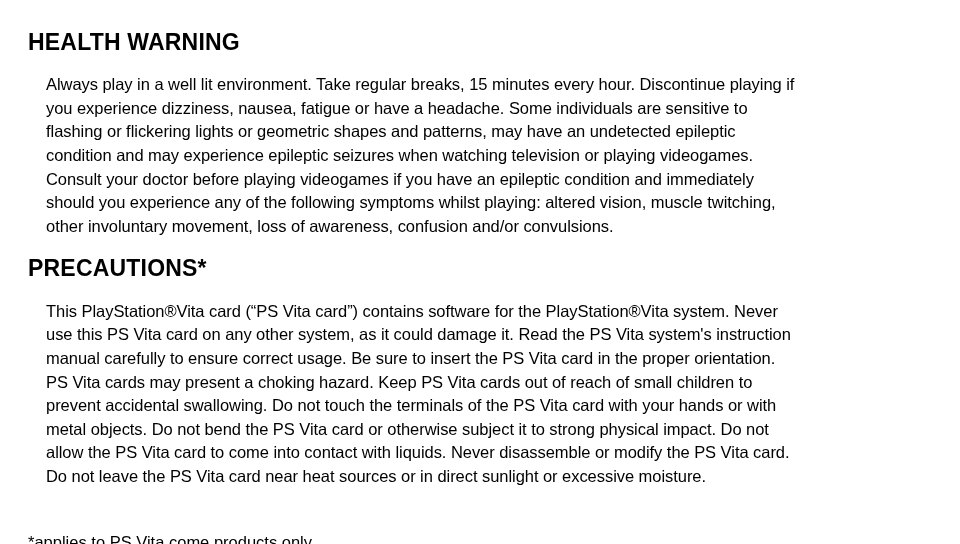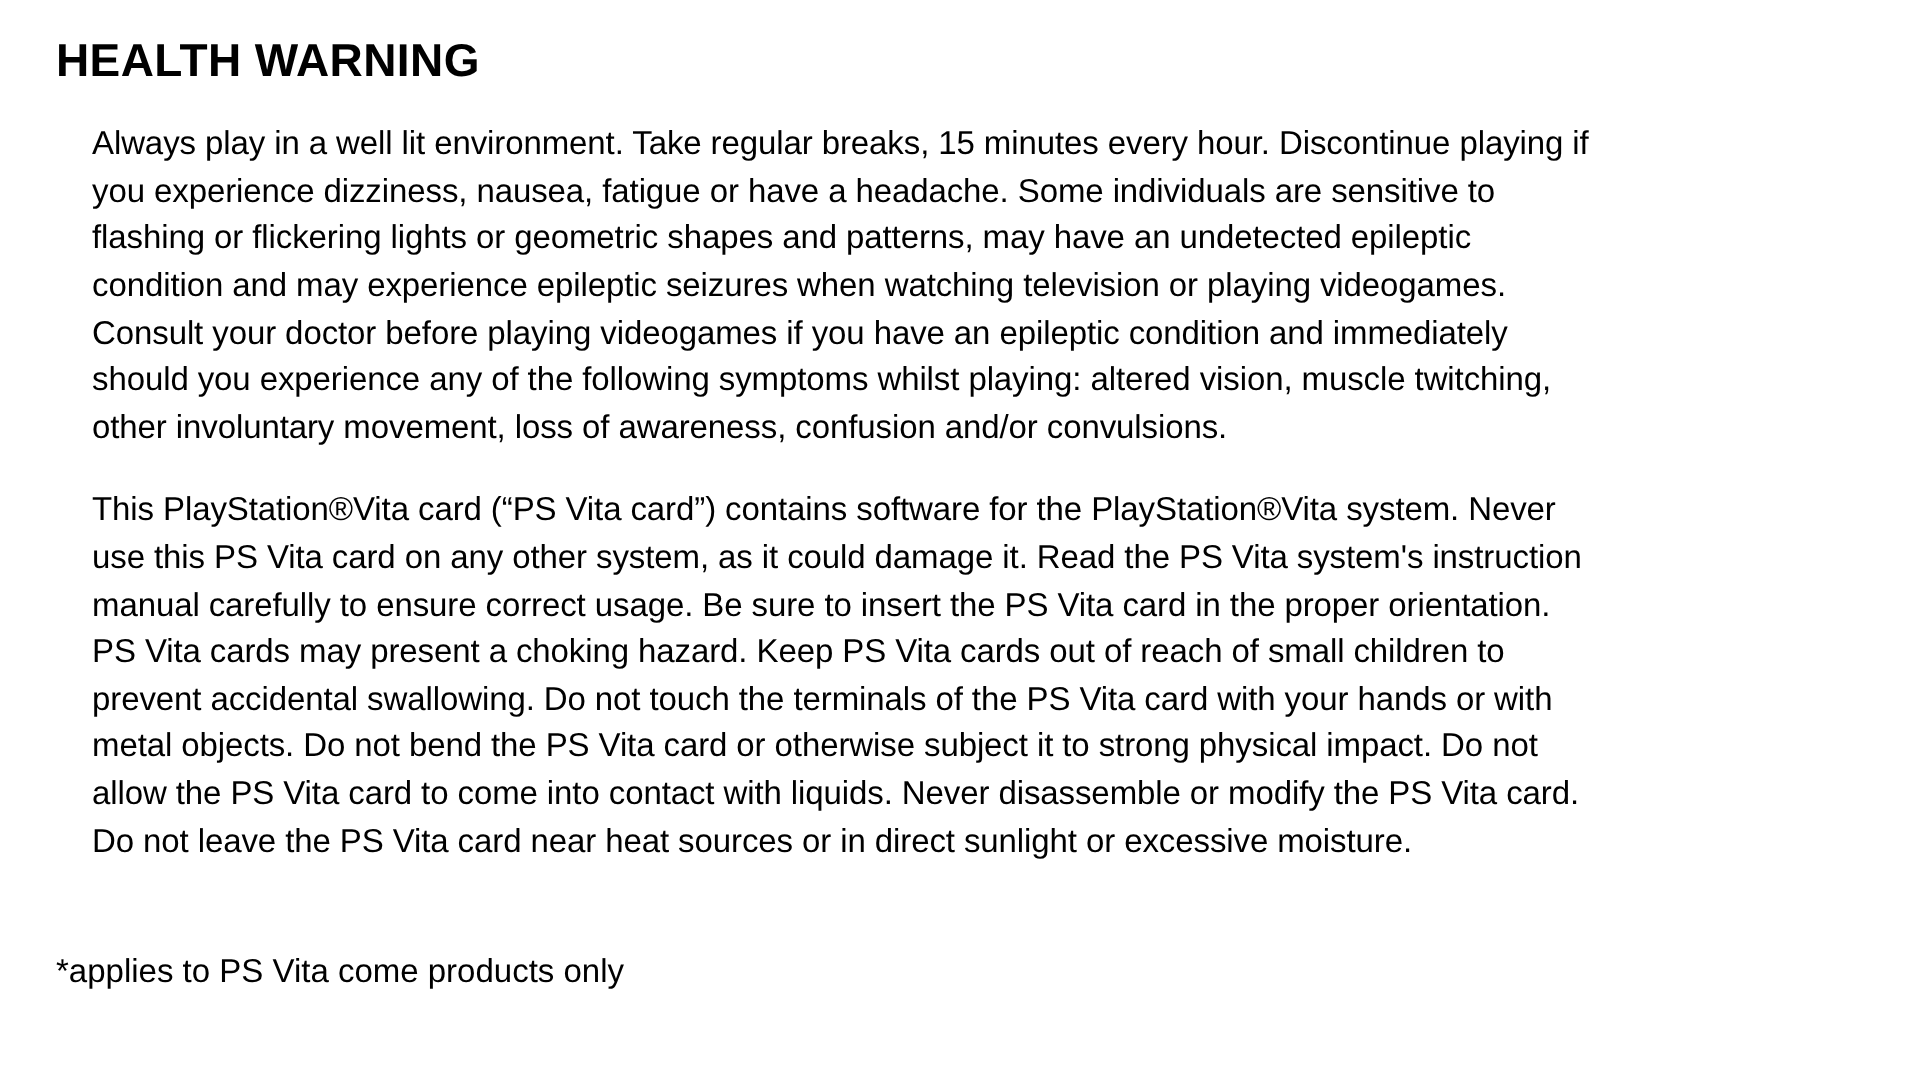--- a/index.html
+++ b/index.html
@@ -11,21 +11,21 @@
     height: 544px;
     background: #ffffff;
     font-family: "Liberation Sans", sans-serif;
     color: #000000;
     overflow: hidden;
   }
   .page {
     box-sizing: border-box;
     width: 844px;
     height: 544px;
-    padding: 18px 28px 0 28px;
+    padding: 30px 28px 0 28px;
   }
   .section {
     margin-bottom: 8px;
   }
   .section-heading {
     font-size: 23px;
     font-weight: bold;
     letter-spacing: 0.2px;
     margin: 0 0 5px 0;
     line-height: 1.1;
@@ -50,18 +50,19 @@
 <body>
 
 <div class="page">
 
   <div class="section" id="health-warning-section">
     <h1 class="section-heading">HEALTH WARNING</h1>
     <p class="section-body">Always play in a well lit environment. Take regular breaks, 15 minutes every hour. Discontinue playing if you experience dizziness, nausea, fatigue or have a headache. Some individuals are sensitive to flashing or flickering lights or geometric shapes and patterns, may have an undetected epileptic condition and may experience epileptic seizures when watching television or playing videogames. Consult your doctor before playing videogames if you have an epileptic condition and immediately should you experience any of the following symptoms whilst playing: altered vision, muscle twitching, other involuntary movement, loss of awareness, confusion and/or convulsions.</p>
   </div>
 
   <div class="section" id="precautions-section">
+    <h1 class="section-heading">PRECAUTIONS*</h1>
     <p class="section-body">This PlayStation®Vita card (“PS Vita card”) contains software for the PlayStation®Vita system. Never use this PS Vita card on any other system, as it could damage it. Read the PS Vita system's instruction manual carefully to ensure correct usage. Be sure to insert the PS Vita card in the proper orientation. PS Vita cards may present a choking hazard. Keep PS Vita cards out of reach of small children to prevent accidental swallowing. Do not touch the terminals of the PS Vita card with your hands or with metal objects. Do not bend the PS Vita card or otherwise subject it to strong physical impact. Do not allow the PS Vita card to come into contact with liquids. Never disassemble or modify the PS Vita card. Do not leave the PS Vita card near heat sources or in direct sunlight or excessive moisture.</p>
   </div>
 
   <p class="footnote">*applies to PS Vita come products only</p>
 
 </div>
 
 </body></html>

